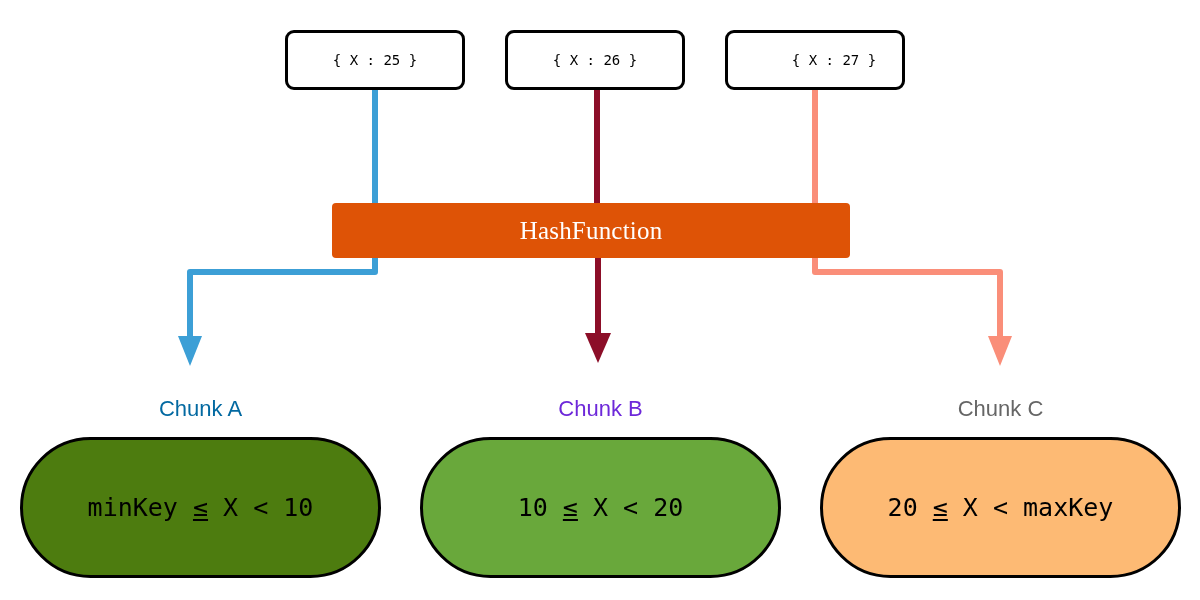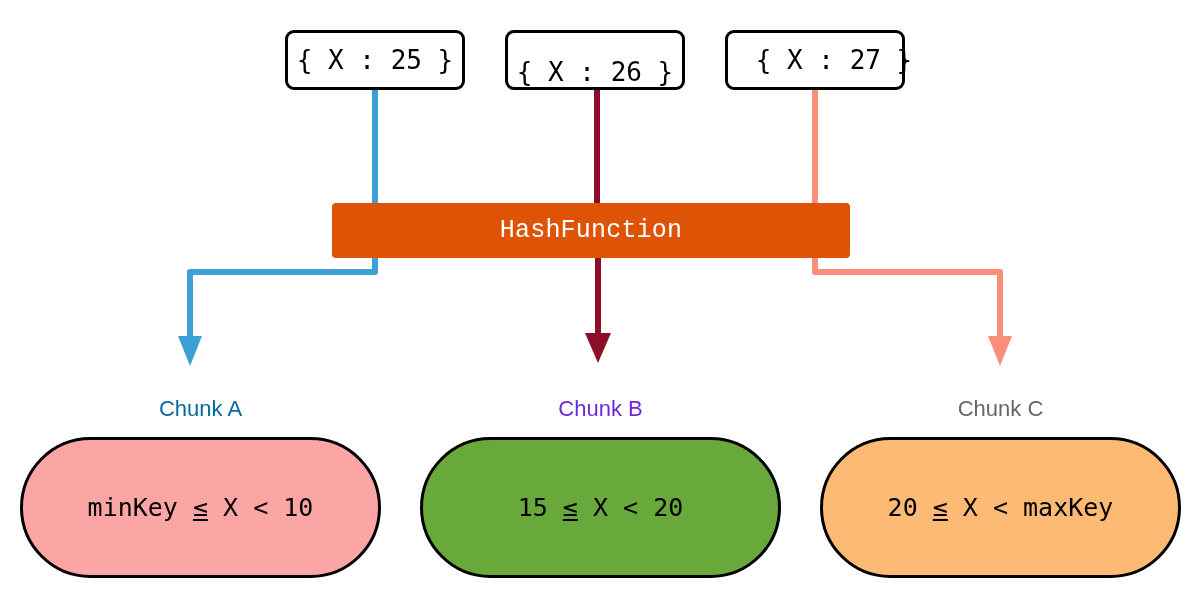--- a/index.html
+++ b/index.html
@@ -22,43 +22,43 @@
     width: 180px;
     height: 60px;
     box-sizing: border-box;
     border: 3px solid #000000;
     border-radius: 9px;
     background: #ffffff;
     display: flex;
     align-items: center;
     justify-content: center;
     font-family: "DejaVu Sans Mono", "Liberation Mono", monospace;
-    font-size: 26px;
+    font-size: 14px;
     color: #000000;
     letter-spacing: 0px;
     white-space: pre;
   }
   #doc-0 { left: 285px; top: 30px; }
-  #doc-1 { left: 505px; top: 30px; align-items: flex-end; }
+  #doc-1 { left: 505px; top: 30px; }
   #doc-2 { left: 725px; top: 30px; padding-left: 38px; }
 
   
   #hash-bar {
     position: absolute;
     left: 332px;
     top: 203px;
     width: 518px;
     height: 55px;
     border-radius: 4px;
     display: flex;
     align-items: center;
     justify-content: center;
     color: #ffffff;
     font-size: 25px;
-    font-family: Liberation Mono, monospace;
+    font-family: Liberation Serif, serif;
     letter-spacing: 0.2px;
   }
 
   
   .chunk-label {
     position: absolute;
     width: 361px;
     text-align: center;
     font-family: "Liberation Sans", sans-serif;
     font-size: 22px;
@@ -135,25 +135,25 @@
   </div>
 
   <div id="hash-bar" style="background: rgb(222, 83, 6); color: rgb(255, 255, 255);">
     <span>HashFunction</span>
   </div>
 
   <div class="chunk-label" id="chunk-label-0" style="color: #0369a1;">Chunk A</div>
   <div class="chunk-label" id="chunk-label-1" style="color: #6d28d9;">Chunk B</div>
   <div class="chunk-label" id="chunk-label-2" style="color: rgb(102, 102, 102);">Chunk C</div>
 
-  <div class="chunk-shape" id="chunk-shape-0" style="background: #fca5a5; border-color: rgb(0, 0, 0); align-items: center;">
+  <div class="chunk-shape" id="chunk-shape-0" style="background: #4d7c0f; border-color: rgb(0, 0, 0); align-items: center;">
     <span><span>minKey </span><span class="le-sym">≤</span><span> X &lt; 10</span></span>
   </div>
 
   <div class="chunk-shape" id="chunk-shape-1" style="background: rgb(105, 168, 59); border-color: rgb(0, 0, 0);">
-    <span><span>15 </span><span class="le-sym">≤</span><span> X &lt; 20</span></span>
+    <span><span>10 </span><span class="le-sym">≤</span><span> X &lt; 20</span></span>
   </div>
 
   <div class="chunk-shape" id="chunk-shape-2" style="background: #fdba74; border-color: rgb(0, 0, 0);">
     <span><span>20 </span><span class="le-sym">≤</span><span> X &lt; maxKey</span></span>
   </div>
 
 </div>
 
 </body></html>

